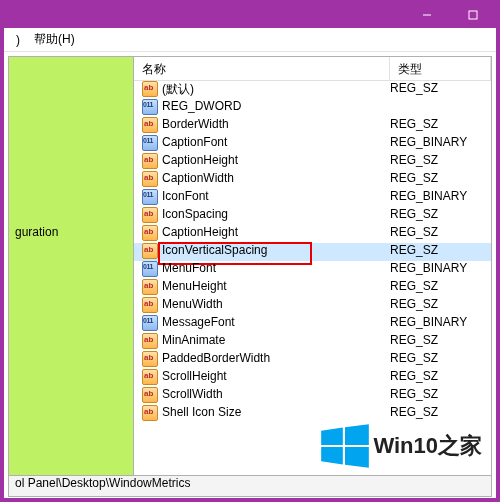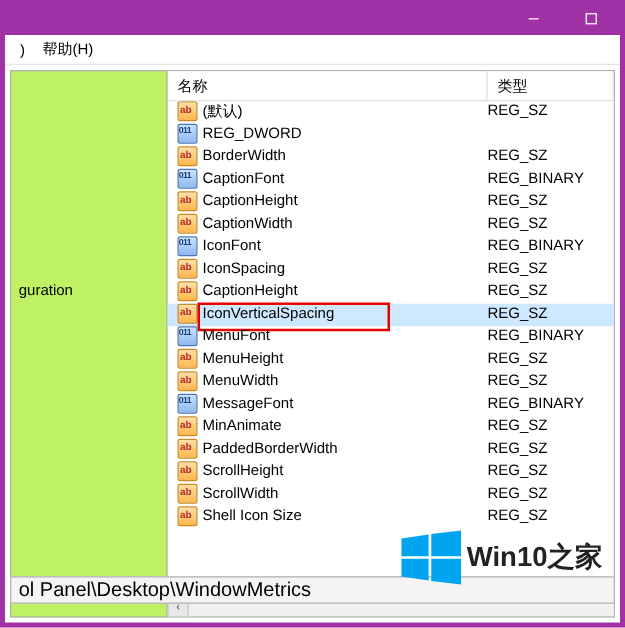--- a/index.html
+++ b/index.html
@@ -36,21 +36,21 @@
 
   
   .ic-sz { background: linear-gradient(#ffe0a8,#ffb64d); border:1px solid #c98a23; border-radius:2px; position:relative; }
   .ic-sz::after { content:"ab"; position:absolute; left:1px; top:0; font-size:8px; line-height:12px; color:#b52c2c; font-weight:bold; }
   .ic-bin { background: linear-gradient(#c8e1ff,#8fb9ef); border:1px solid #4d77b5; border-radius:2px; position:relative; }
   .ic-bin::after { content:"011"; position:absolute; left:0; top:1px; font-size:7px; line-height:7px; color:#1e3f7e; font-weight:bold; letter-spacing:-0.5px; }
 
   .hscroll { height: 17px; background: #f0f0f0; border-top: 1px solid #d8d8d8; display:flex; align-items:center; justify-content:flex-start; }
   .hscroll .arrow { width:17px; height:17px; background:#e8e8e8; border:1px solid #c8c8c8; display:flex; align-items:center; justify-content:center; font-size:9px; color:#555; }
 
-  .statusbar { position: absolute; left: 4px; bottom: 15px; right: 4px; height: 22px; background: #f4f4f4; border:1px solid #b0b0b0; display:flex; align-items:flex-end; padding: 0 6px; font-size:16px; }
+  .statusbar { position: absolute; left: 4px; bottom: 1px; right: 4px; height: 22px; background: #f4f4f4; border:1px solid #b0b0b0; display:flex; align-items:flex-start; padding: 0 6px; font-size:12px; }
 
   
   .watermark { position:absolute; right: 14px; bottom: 26px; display:flex; align-items:center; gap:2px; pointer-events:none; }
   .wm-logo { width:52px; height:52px; }
   .wm-txt { display:flex; flex-direction:column; line-height:1.1; }
   .wm-title { font-size:22px; font-weight:600; color:#222; }
   .wm-url { font-size:11px; color:#333; }
 
 </style>
 </head>

